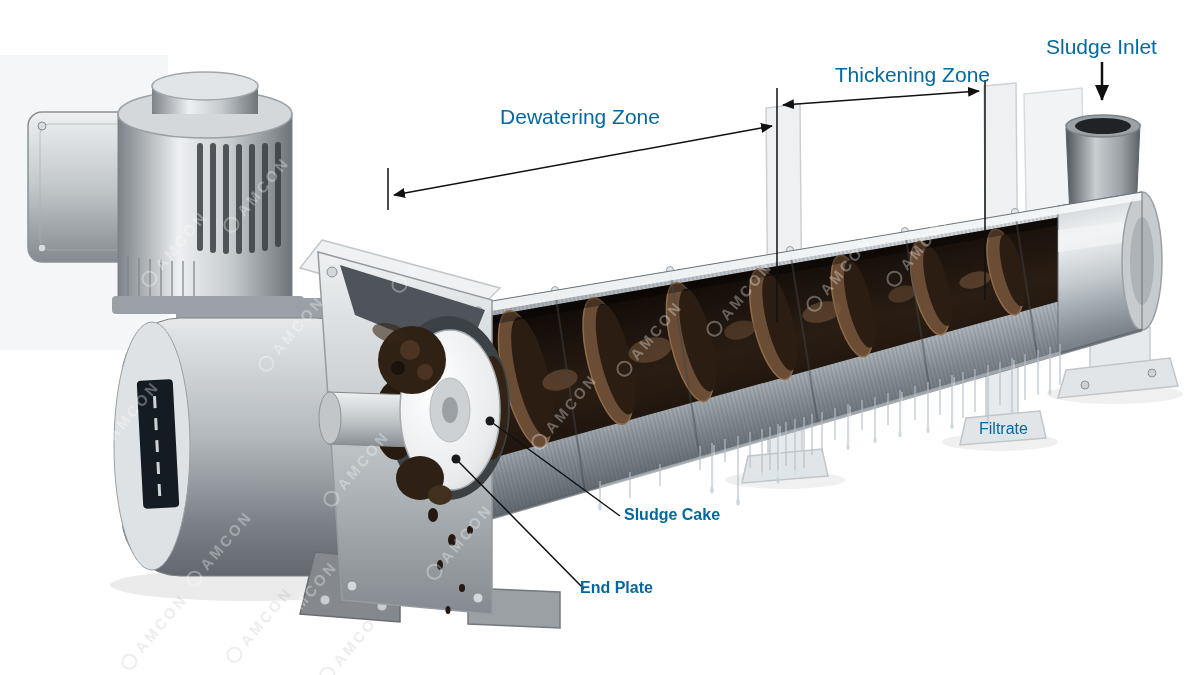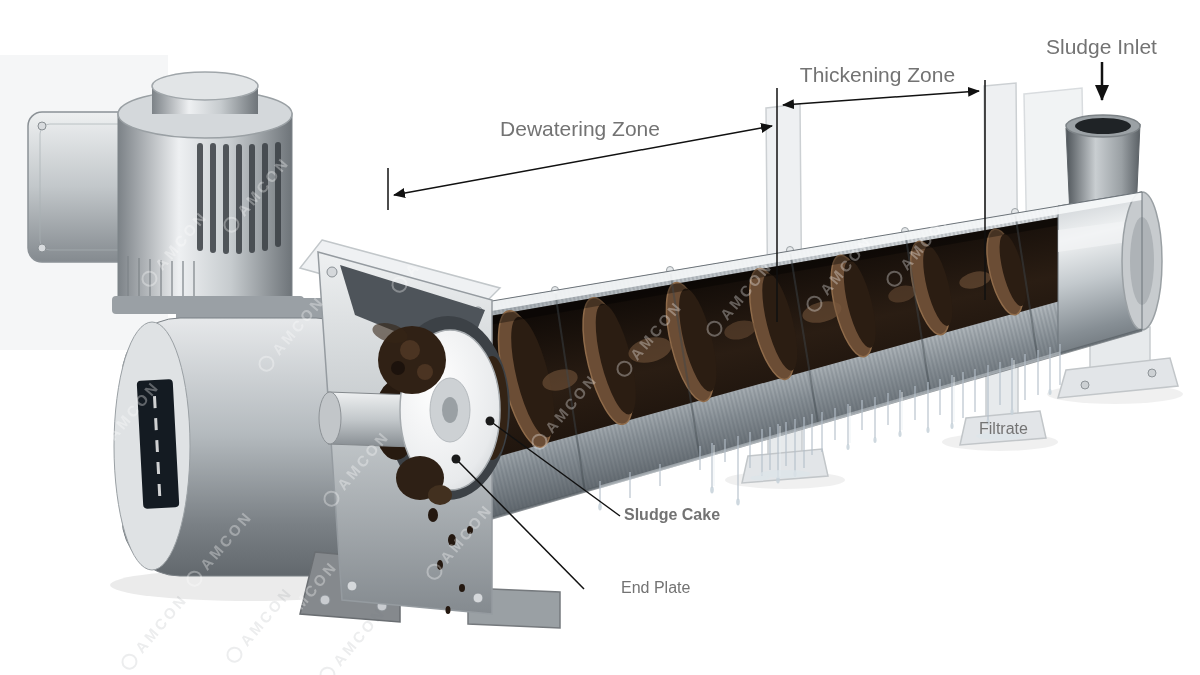--- a/index.html
+++ b/index.html
@@ -1,18 +1,18 @@
 <!DOCTYPE html>
 <html><head>
 <meta charset="utf-8">
 <style>
   html,body{margin:0;padding:0;background:#fff;font-family:"Liberation Sans",sans-serif;}
   .canvas{position:relative;width:1200px;height:675px;background:#ffffff;overflow:hidden;}
   .canvas > svg{position:absolute;left:0;top:0;}
-  .label{position:absolute;color:#737373;font-size:21px;line-height:1.15;white-space:nowrap;}
+  .label{position:absolute;color:#0369a1;font-size:21px;line-height:1.15;white-space:nowrap;}
   .label.center{text-align:center;}
   .label.s20{font-size:16px;}
   .wm{font-weight:bold;font-size:15px;letter-spacing:3px;}
   .wm-light{fill:#ffffff;opacity:.32;}
   .wm-light-c{stroke:#ffffff;opacity:.32;fill:none;stroke-width:2;}
   .wm-dark{fill:#7a8086;opacity:.14;}
   .wm-dark-c{stroke:#7a8086;opacity:.14;fill:none;stroke-width:2;}
 </style>
 </head>
 <body>
@@ -353,20 +353,20 @@
     <line x1="783" y1="105" x2="979" y2="91" marker-start="url(#arr)" marker-end="url(#arr)"></line>
     <line x1="985" y1="80" x2="985" y2="300"></line>
     <line x1="1102" y1="62" x2="1102" y2="100" stroke-width="2.5" marker-end="url(#arrBig)"></line>
     <line x1="620" y1="516" x2="490" y2="421"></line>
     <circle cx="490" cy="421" r="4.5" fill="#1a1a1a" stroke="none"></circle>
     <line x1="584" y1="589" x2="456" y2="459"></line>
     <circle cx="456" cy="459" r="4.5" fill="#1a1a1a" stroke="none"></circle>
   </g>
 </svg>
 
-<div class="label center" style="left:455px;top:117px;width:250px;">Dewatering Zone</div>
-<div class="label center" style="left:765px;top:63px;width:225px;">Thickening Zone</div>
+<div class="label center" style="left:455px;top:105px;width:250px;">Dewatering Zone</div>
+<div class="label center" style="left:765px;top:63px;width:225px;text-align:right;">Thickening Zone</div>
 <div class="label" style="left:1046px;top:35px;">Sludge Inlet</div>
 <div class="label s20" style="left:979px;top:420px;">Filtrate</div>
 <div class="label s20" style="left:624px;top:506px;font-weight:bold;">Sludge Cake</div>
-<div class="label s20" style="left:621px;top:579px;">End Plate</div>
+<div class="label s20" style="left:580px;top:579px;font-weight:bold;">End Plate</div>
 
 </div>
 
 </body></html>

